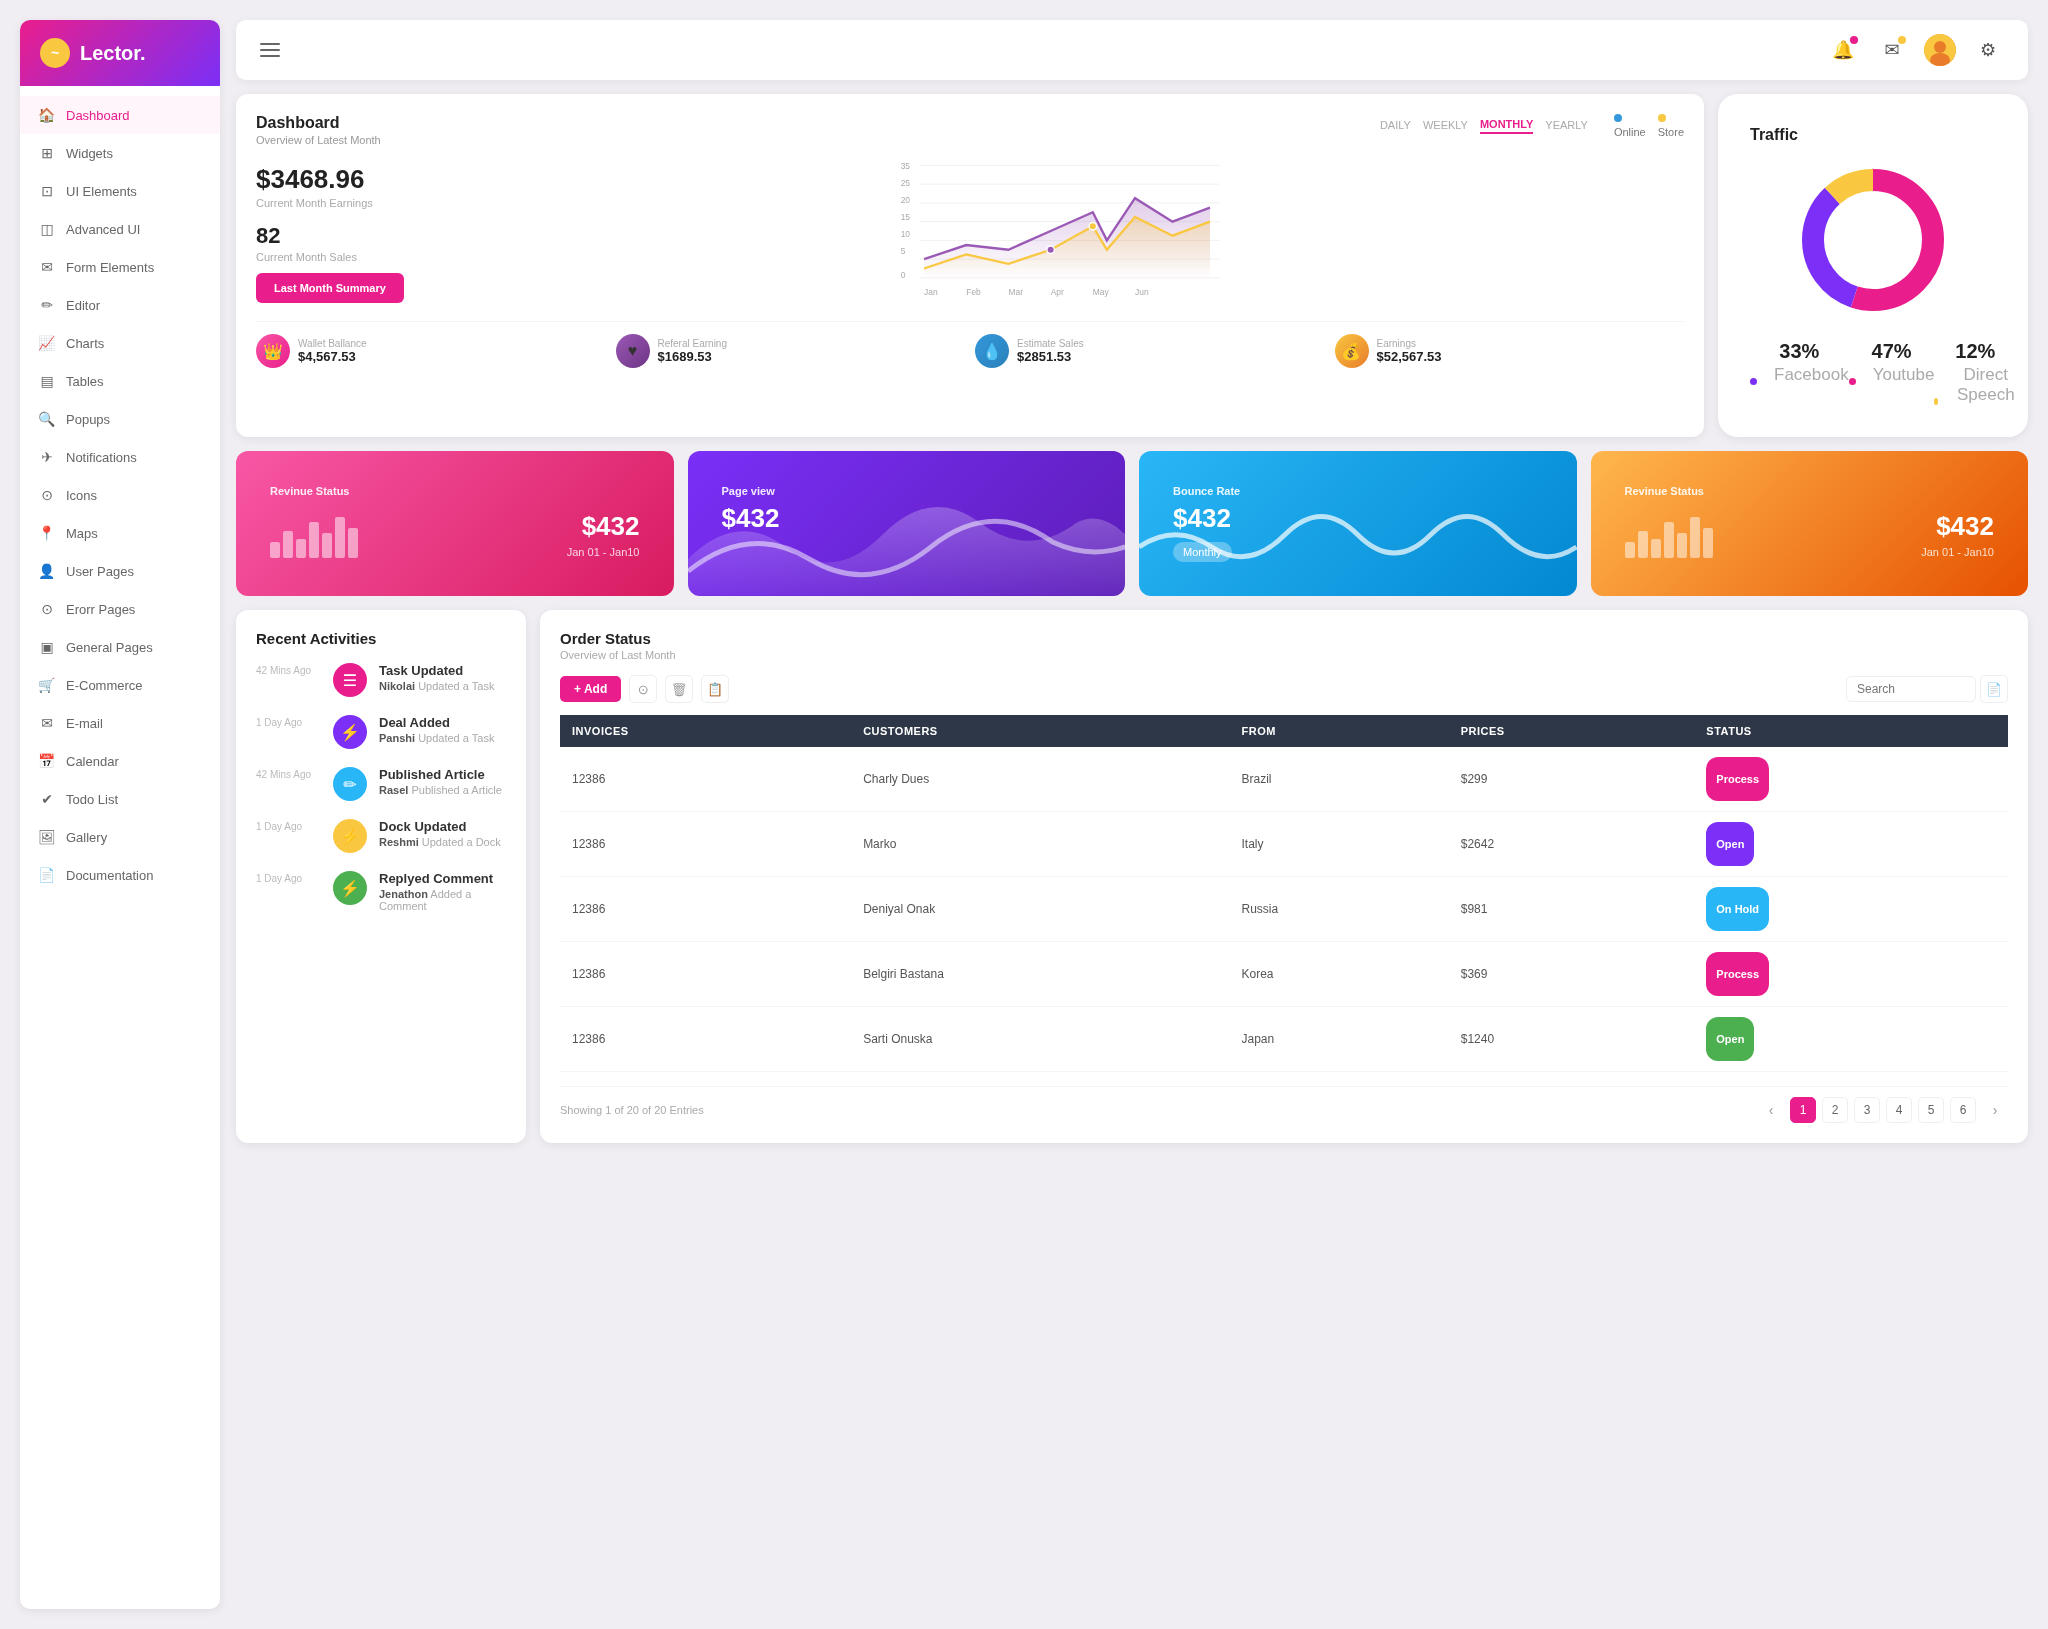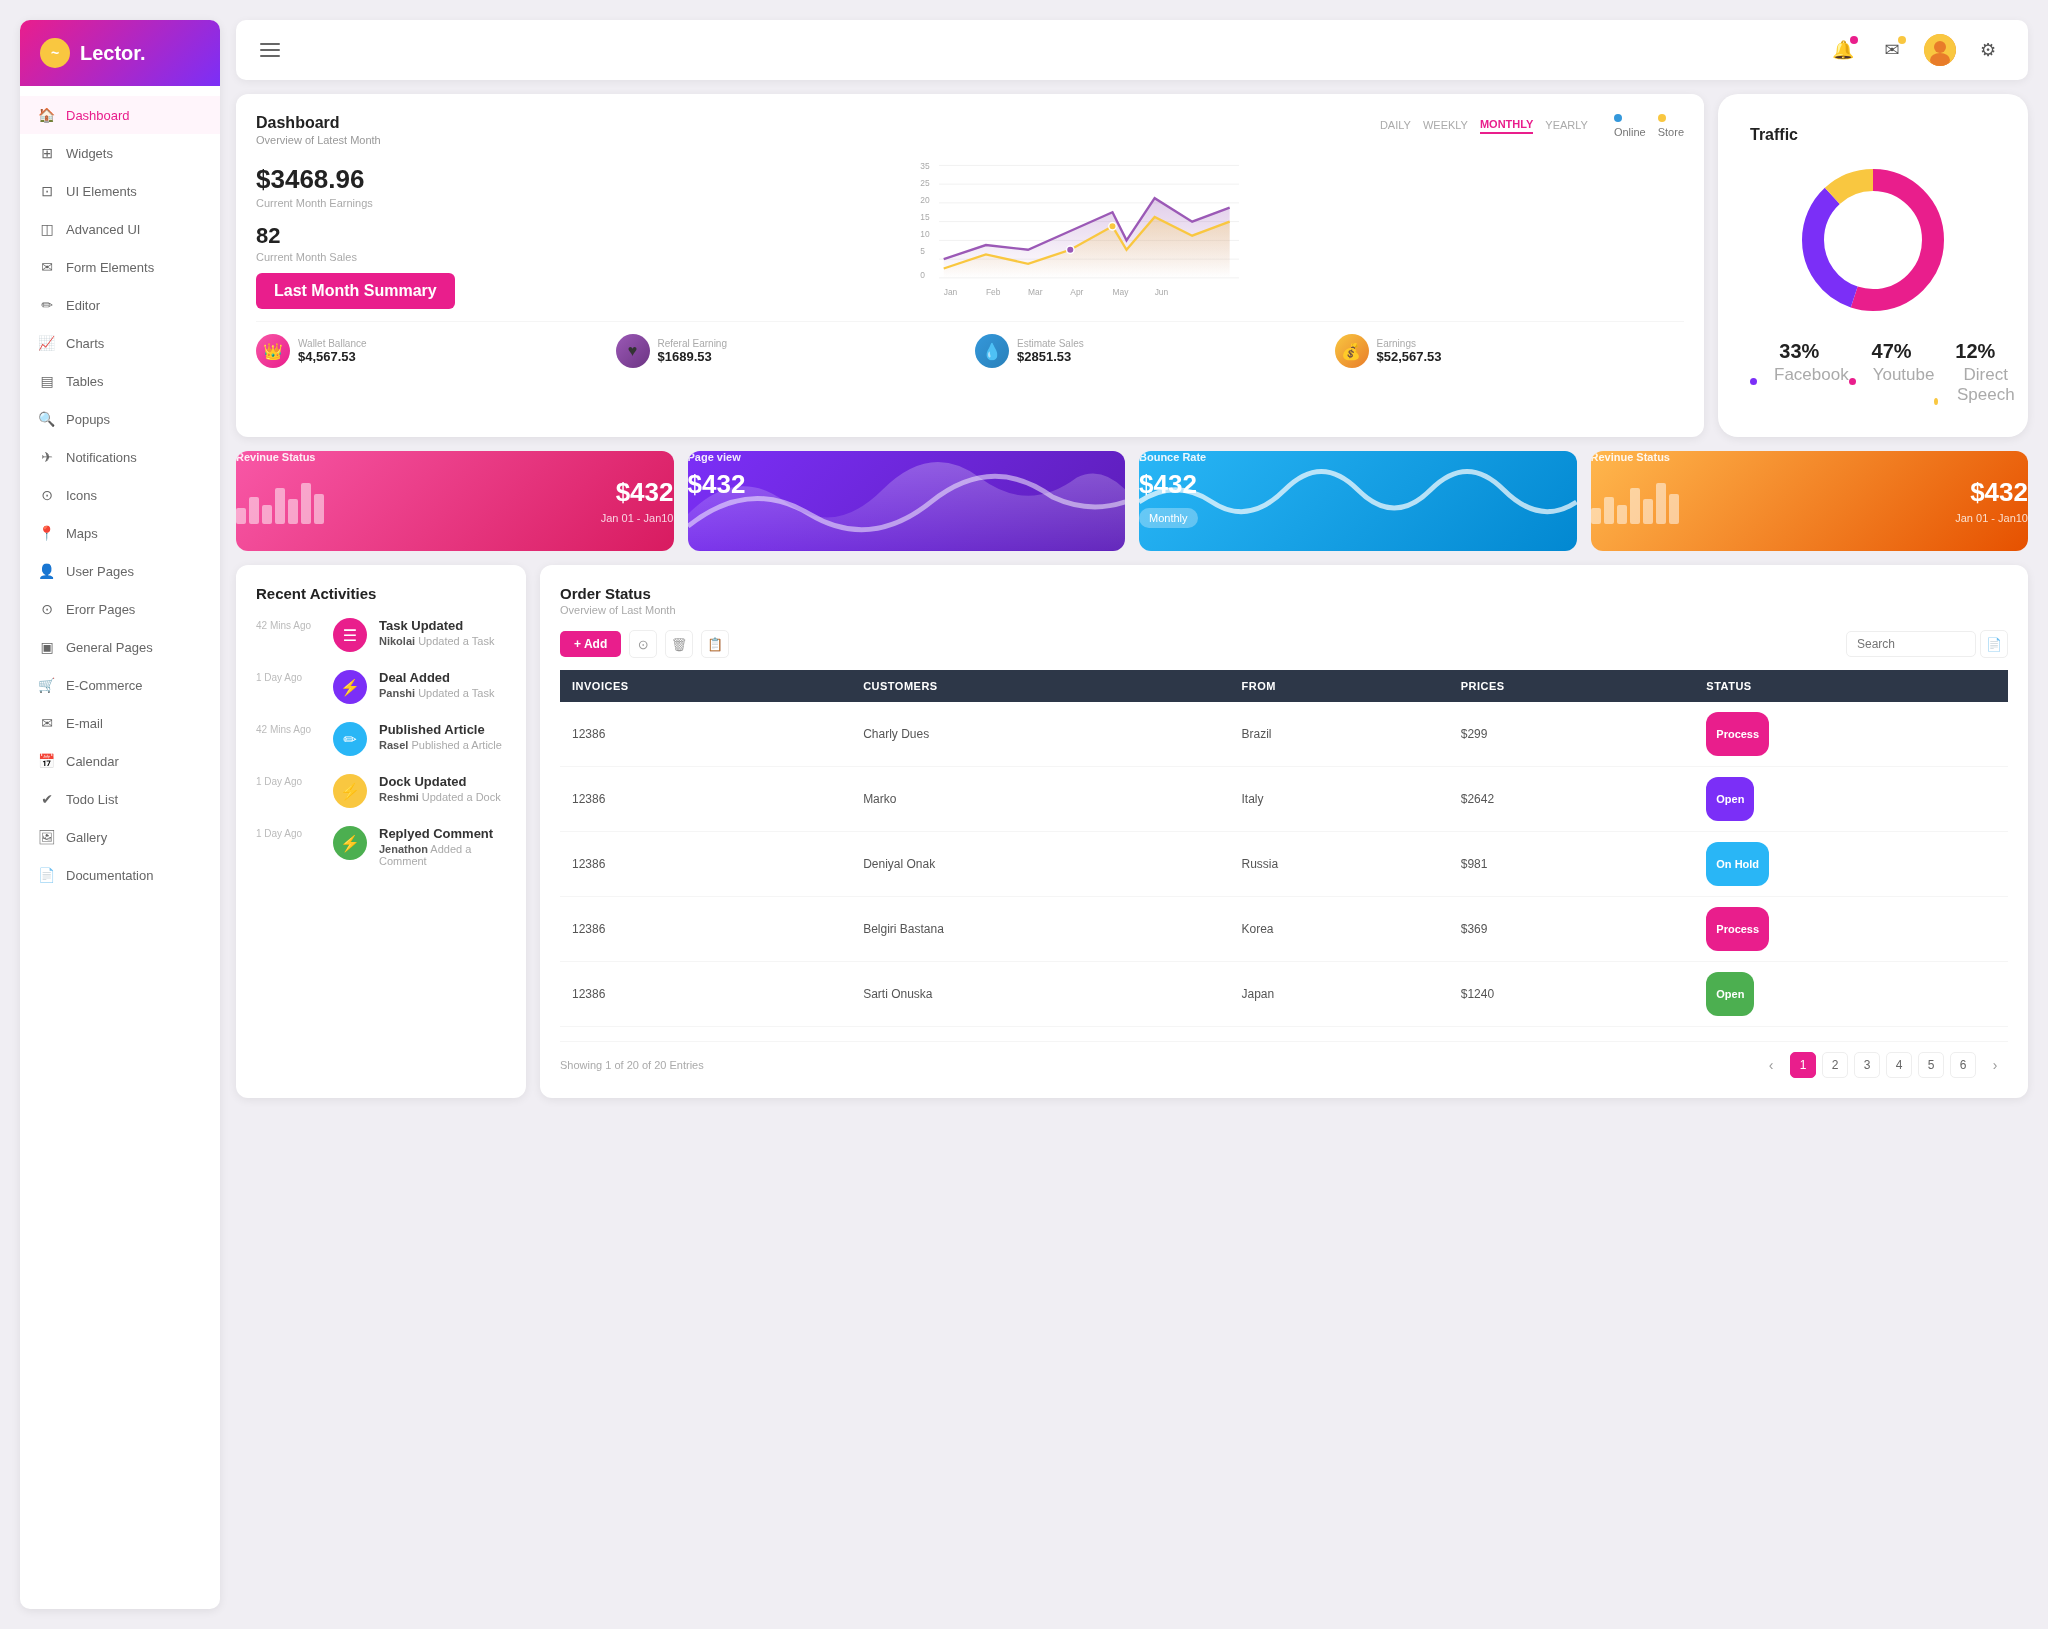--- a/index.html
+++ b/index.html
@@ -42,21 +42,21 @@
     .tab-btn { font-size: 11px; color: #aaa; cursor: pointer; padding-bottom: 2px; text-transform: uppercase; }
     .tab-btn.active { color: #e91e8c; border-bottom: 2px solid #e91e8c; font-weight: 600; }
     .legend { display: flex; gap: 12px; align-items: center; margin-left: 10px; }
     .legend-item { display: flex; align-items: flex-start; gap: 4px; font-size: 11px; color: #777; flex-direction: column; }
     .legend-dot { width: 8px; height: 8px; border-radius: 50%; }
 
     .earnings { font-size: 26px; font-weight: 800; color: #222; margin: 8px 0 2px; }
     .earnings-label { font-size: 11px; color: #aaa; }
     .sales-count { font-size: 22px; font-weight: 700; color: #222; margin: 10px 0 2px; }
 
-    .last-month-btn { background: #e91e8c; color: #fff; border: none; border-radius: 6px; padding: 9px 18px; font-size: 16px; font-weight: 600; cursor: pointer; margin-top: 10px; }
+    .last-month-btn { background: #e91e8c; color: #fff; border: none; border-radius: 6px; padding: 9px 18px; font-size: 11px; font-weight: 600; cursor: pointer; margin-top: 10px; }
 
     
     .stats-row { display: flex; gap: 10px; margin-top: 12px; padding-top: 12px; border-top: 1px solid #f5f5f5; }
     .stat-item { display: flex; align-items: center; gap: 8px; flex: 1; }
     .stat-icon { width: 34px; height: 34px; border-radius: 50%; display: flex; align-items: center; justify-content: center; font-size: 16px; flex-shrink: 0; }
     .stat-icon.pink { background: linear-gradient(135deg, #f857a6, #e91e8c); }
     .stat-icon.purple { background: linear-gradient(135deg, #9b59b6, #6c3483); }
     .stat-icon.blue { background: linear-gradient(135deg, #3498db, #2980b9); }
     .stat-icon.yellow { background: linear-gradient(135deg, #f9c740, #e87c2a); }
     .stat-label { font-size: 10px; color: #aaa; }
@@ -67,21 +67,21 @@
     .traffic-title { font-size: 16px; font-weight: 700; color: #222; margin-bottom: 16px; }
     .donut-wrapper { display: flex; justify-content: center; margin: 10px 0 20px; }
     .traffic-stats { display: flex; justify-content: space-around; }
     .traffic-stat { text-align: center; }
     .traffic-pct { font-size: 20px; font-weight: 800; color: #222; }
     .traffic-label { font-size: 17px; color: #aaa; margin-top: 2px; display: flex; align-items: flex-end; gap: 17px; justify-content: center; }
     .traffic-dot { width: 7px; height: 7px; border-radius: 50%; }
 
     
     .color-cards-row { display: flex; gap: 14px; }
-    .color-card { border-radius: 12px; padding: 0; color: #fff; flex: 1; position: relative; overflow: hidden; min-height: 100px; }
+    .color-card { border-radius: 12px; padding: 34px; color: #fff; flex: 1; position: relative; overflow: hidden; min-height: 100px; }
     .color-card.pink-card { background: linear-gradient(135deg, #f857a6, #d81b60); }
     .color-card.purple-card { background: linear-gradient(135deg, #7b2ff7, #5c1db8); }
     .color-card.blue-card { background: linear-gradient(135deg, #29b6f6, #0288d1); }
     .color-card.orange-card { background: linear-gradient(135deg, #ffb74d, #e65100); }
     .color-card-label { font-size: 11px; font-weight: 600; opacity: 0.9; margin-bottom: 6px; }
     .color-card-value { font-size: 26px; font-weight: 800; }
     .color-card-sub { font-size: 11px; opacity: 0.8; margin-top: 4px; }
     .monthly-btn { background: rgba(255,255,255,0.3); border: none; color: #fff; font-size: 11px; padding: 4px 10px; border-radius: 12px; cursor: pointer; display: flex; align-items: center; gap: 4px; margin-top: 8px; }
 
     

